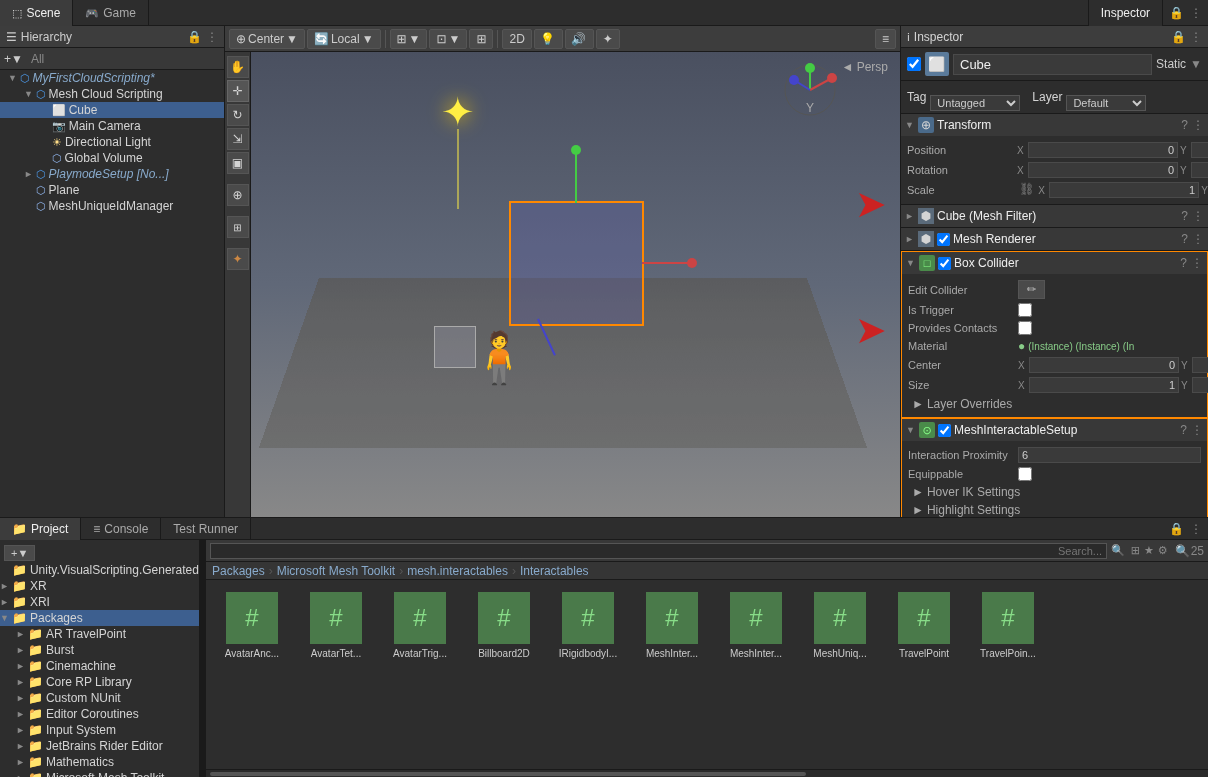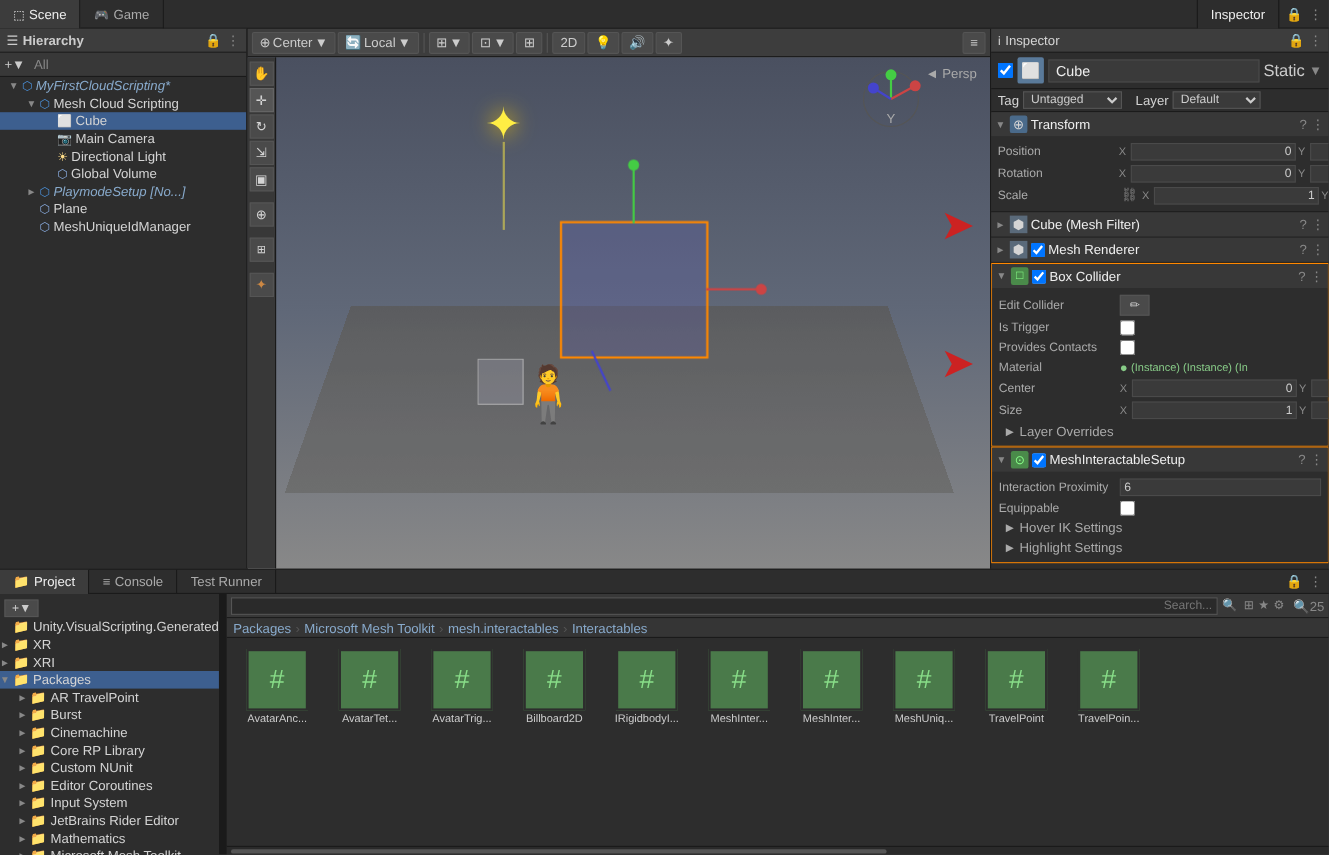--- a/index.html
+++ b/index.html
@@ -8,21 +8,21 @@
     
     .top-tabs { display: flex; flex-direction: row; height: 26px; background: #2d2d2d; border-bottom: 1px solid #1a1a1a; }
     .tab { display: flex; align-items: center; padding: 0 12px; height: 26px; border-right: 1px solid #1a1a1a; cursor: pointer; font-size: 12px; color: #aaa; white-space: nowrap; }
     .tab.active { background: #3c3c3c; color: #eee; }
     .tab-icon { margin-right: 4px; font-size: 11px; }
     .tab-options { margin-left: auto; display: flex; align-items: center; padding: 0 6px; gap: 6px; color: #888; }
 
     
     .hierarchy { width: 225px; background: #2d2d2d; border-right: 1px solid #1a1a1a; display: flex; flex-direction: column; overflow: hidden; }
     .panel-header { display: flex; align-items: center; height: 22px; background: #3d3d3d; border-bottom: 1px solid #1a1a1a; padding: 0 6px; font-size: 12px; color: #ccc; gap: 4px; }
-    .panel-header-title { flex: 1; font-weight: bold; }
+    .panel-header-title { flex: 1; }
     .panel-header-icons { display: flex; gap: 4px; color: #888; }
     .hierarchy-toolbar { display: flex; align-items: center; height: 22px; background: #383838; border-bottom: 1px solid #1a1a1a; padding: 0 4px; gap: 4px; }
     .hierarchy-content { flex: 1; overflow-y: auto; overflow-x: hidden; }
     .hier-item { display: flex; align-items: center; padding: 1px 0; cursor: pointer; white-space: nowrap; overflow: hidden; }
     .hier-item.selected { background: #3d5f8f; }
     .hier-arrow { display: inline-block; width: 12px; font-size: 9px; color: #888; }
     .hier-icon { margin-right: 3px; font-size: 11px; }
     .hier-label { font-size: 12px; }
     .hier-label.italic { font-style: italic; color: #88aacc; }
 
@@ -33,23 +33,23 @@
     .toolbar-sep { width: 1px; height: 18px; background: #555; margin: 0 2px; }
     .toolbar-spacer { flex: 1; }
     .scene-viewport { flex: 1; background: #4a4a4a; position: relative; overflow: hidden; }
 
     
     .inspector { width: 308px; background: #2d2d2d; border-left: 1px solid #1a1a1a; display: flex; flex-direction: column; overflow: hidden; }
     .inspector-header { display: flex; align-items: center; height: 22px; background: #3d3d3d; border-bottom: 1px solid #1a1a1a; padding: 0 6px; gap: 4px; }
     .insp-obj-header { display: flex; align-items: center; padding: 4px 6px; background: #2d2d2d; border-bottom: 1px solid #1a1a1a; gap: 4px; }
     .insp-checkbox { width: 14px; height: 14px; }
     .insp-obj-name { font-size: 14px; color: #eee; flex: 1; padding: 0 4px; }
-    .static-btn { font-size: 15px; color: #ccc; }
+    .static-btn { font-size: 12px; color: #ccc; }
     .insp-tag-layer { display: flex; align-items: center; padding: 2px 6px; border-bottom: 1px solid #1a1a1a; gap: 4px; font-size: 11px; }
-    .insp-tag-layer select { background: #3a3a3a; border: 1px solid #555; color: #ccc; font-size: 11px; padding: 0 2px; }
+    .insp-tag-layer select { background: #3a3a3a; border: 1px solid #555; color: #ccc; font-size: 11px; padding: 0 2px; margin-top: 12px; }
     .component-block { border-bottom: 1px solid #1a1a1a; }
     .comp-header { display: flex; align-items: center; padding: 3px 4px; background: #383838; cursor: pointer; gap: 3px; }
     .comp-arrow { font-size: 9px; color: #888; width: 10px; }
     .comp-icon { width: 16px; height: 16px; display: flex; align-items: center; justify-content: center; font-size: 12px; }
     .comp-checkbox { width: 13px; height: 13px; }
     .comp-title { flex: 1; font-size: 12px; color: #eee; }
     .comp-actions { display: flex; gap: 4px; color: #888; font-size: 11px; }
     .comp-body { padding: 4px 6px; background: #2d2d2d; }
     .field-row { display: flex; align-items: center; padding: 2px 0; min-height: 18px; }
     .field-label { width: 110px; font-size: 11px; color: #aaa; flex-shrink: 0; }

